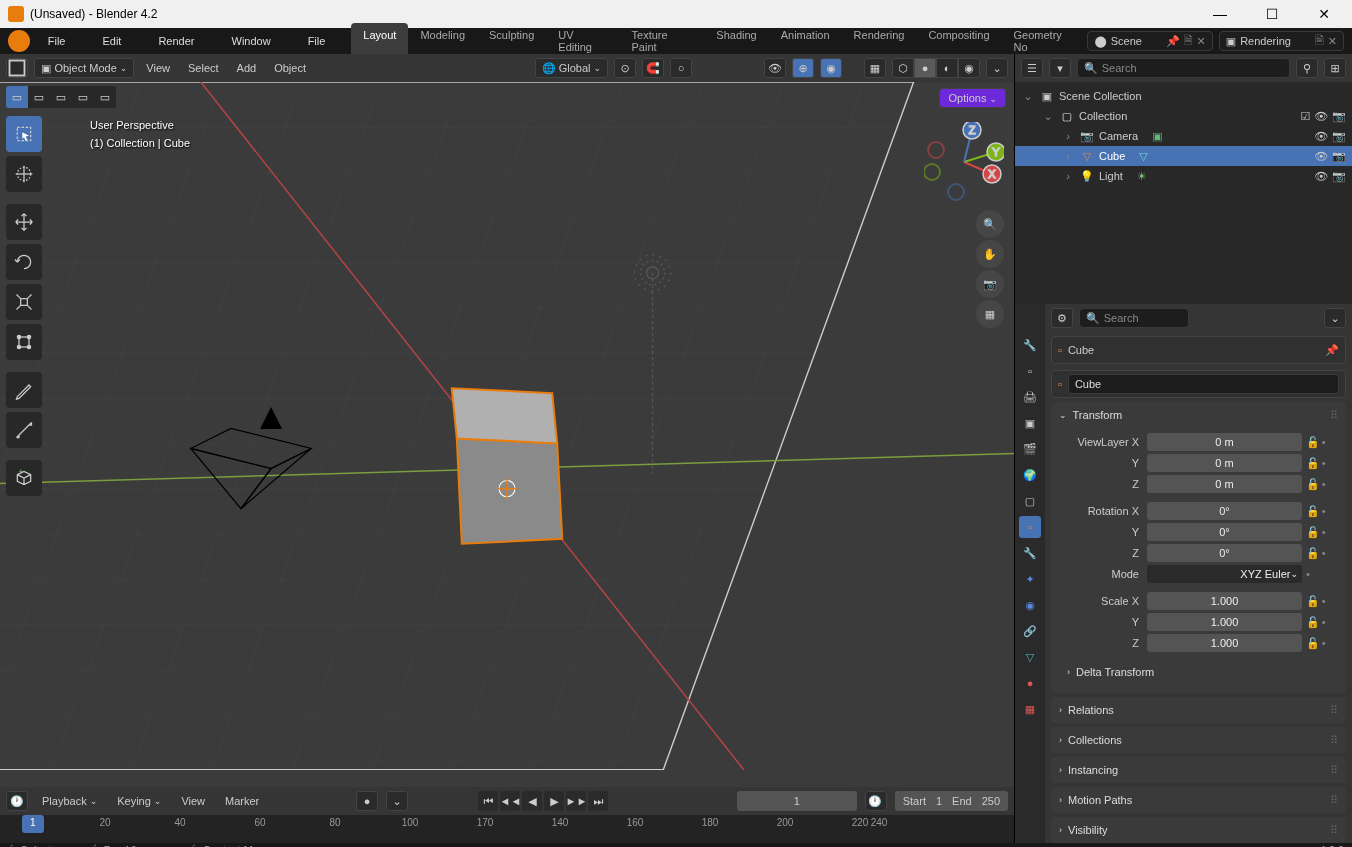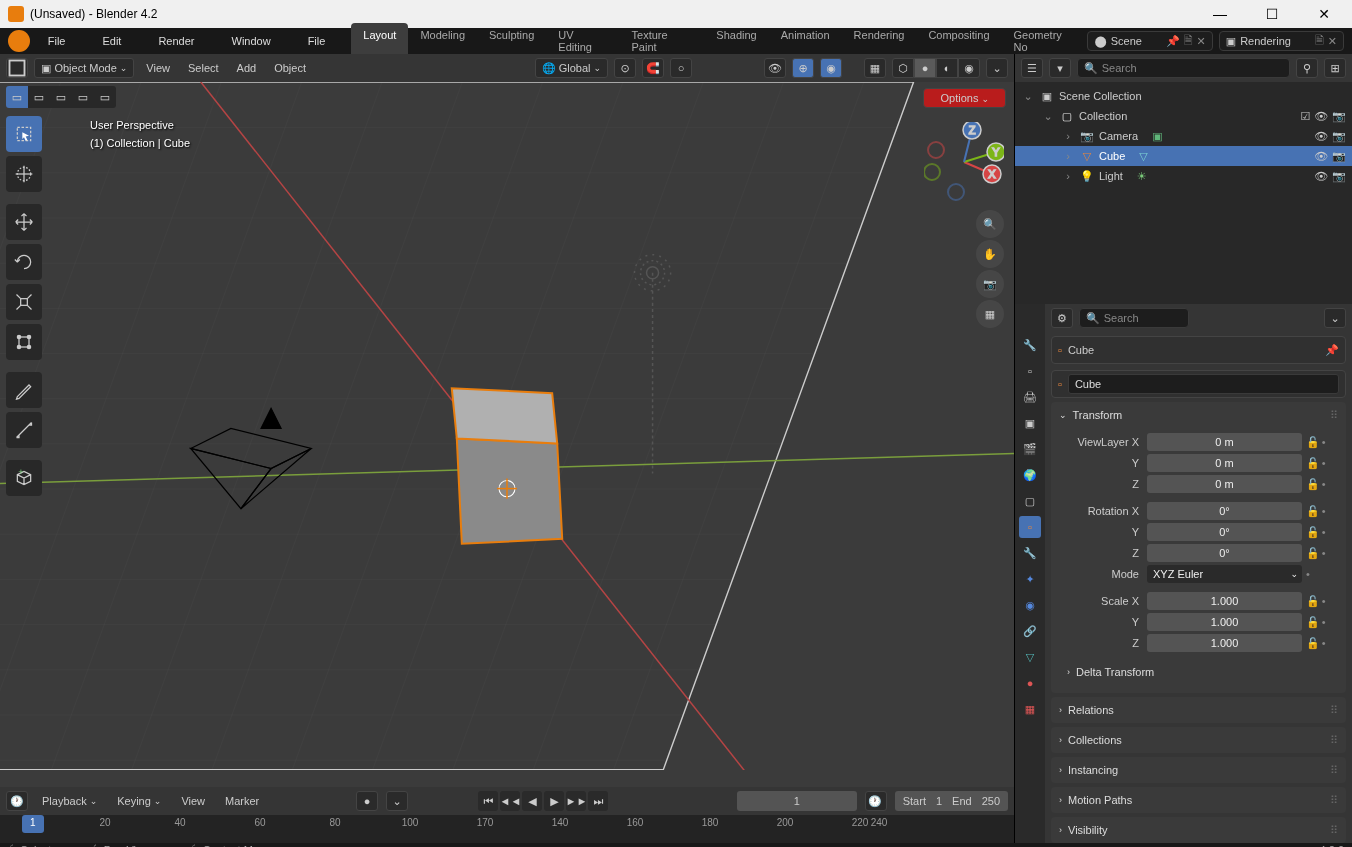--- a/index.html
+++ b/index.html
@@ -26,21 +26,21 @@
 .hdr-btn.flat { background: transparent; border: none; }
 .hdr-btn.icon { width: 22px; padding: 0; justify-content: center; }
 .viewport { flex: 1; position: relative; background: #3b3b3b; overflow: hidden; }
 .select-header { position: absolute; top: 4px; left: 6px; display: flex; gap: 0; }
 .select-header .sh-btn { width: 22px; height: 22px; background: #282828; display: flex; align-items:center; justify-content:center; }
 .toolbar-left { position: absolute; top: 34px; left: 6px; display: flex; flex-direction: column; gap: 4px; }
 .tool-btn { width: 36px; height: 36px; background: #282828; border-radius: 4px; display: flex; align-items: center; justify-content: center; border: 1px solid transparent; }
 .tool-btn.active { background: #4772b3; }
 .tool-btn svg { width: 20px; height: 20px; }
 .vp-info { position: absolute; top: 34px; left: 58px; color: #fff; text-shadow: 1px 1px 2px #000; font-size: 11px; line-height: 18px; margin-left: 32px; }
-.options-popover { position: absolute; top: 6px; right: 8px; background: #b91c1c; border: 1px solid #444; border-radius: 4px; padding: 3px 16px; }
+.options-popover { position: absolute; top: 6px; right: 8px; background: #6d28d9; border: 1px solid #444; border-radius: 4px; padding: 3px 8px; }
 .nav-gizmo { position: absolute; top: 40px; right: 10px; width: 80px; height: 80px; }
 .nav-btns { position: absolute; top: 128px; right: 10px; display: flex; flex-direction: column; gap: 2px; }
 .nav-btn { width: 28px; height: 28px; background: #50505090; border-radius: 14px; display: flex; align-items:center; justify-content:center; }
 .timeline { height: 56px; background: #353535; display: flex; flex-direction: column; }
 .tl-header { height: 28px; display: flex; align-items: center; padding: 0 6px; gap: 8px; }
 .tl-track { flex: 1; background: #232323; position: relative; }
 .tl-tick { position: absolute; top: 2px; color: #999; font-size: 10px; transform: translateX(-50%); }
 .tl-cursor { position: absolute; top: 0; height: 18px; background: #4772b3; color: #fff; font-size: 10px; padding: 2px 8px; border-radius: 3px; }
 .statusbar { height: 22px; background: #181818; display: flex; align-items: center; padding: 0 8px; gap: 40px; color: #aaa; }
 .outliner { height: 250px; background: #282828; display: flex; flex-direction: column; }
@@ -499,21 +499,21 @@
             <div class="prop-row">
                 <span class="prop-label">Z</span>
                 <div class="prop-val">0°</div>
                 <div class="prop-end">
                   <span>🔓</span>
                   <span>•</span>
                 </div>
               </div>
             <div class="prop-row">
                 <span class="prop-label">Mode</span>
-                <div class="prop-val" style="text-align:left;padding-left:6px;background:#2a2a2a"><span>XYZ Euler</span> <span class="chev" style="float:right;margin-right:4px">⌄</span></div>
+                <div class="prop-val" style="text-align:right;padding-left:6px;background:#2a2a2a"><span>XYZ Euler</span> <span class="chev" style="float:right;margin-right:4px">⌄</span></div>
                 <div class="prop-end">
                   <span>•</span>
                 </div>
               </div>
             <div style="height:6px"></div>
             <div class="prop-row">
                 <span class="prop-label">Scale X</span>
                 <div class="prop-val">1.000</div>
                 <div class="prop-end">
                   <span>🔓</span>

